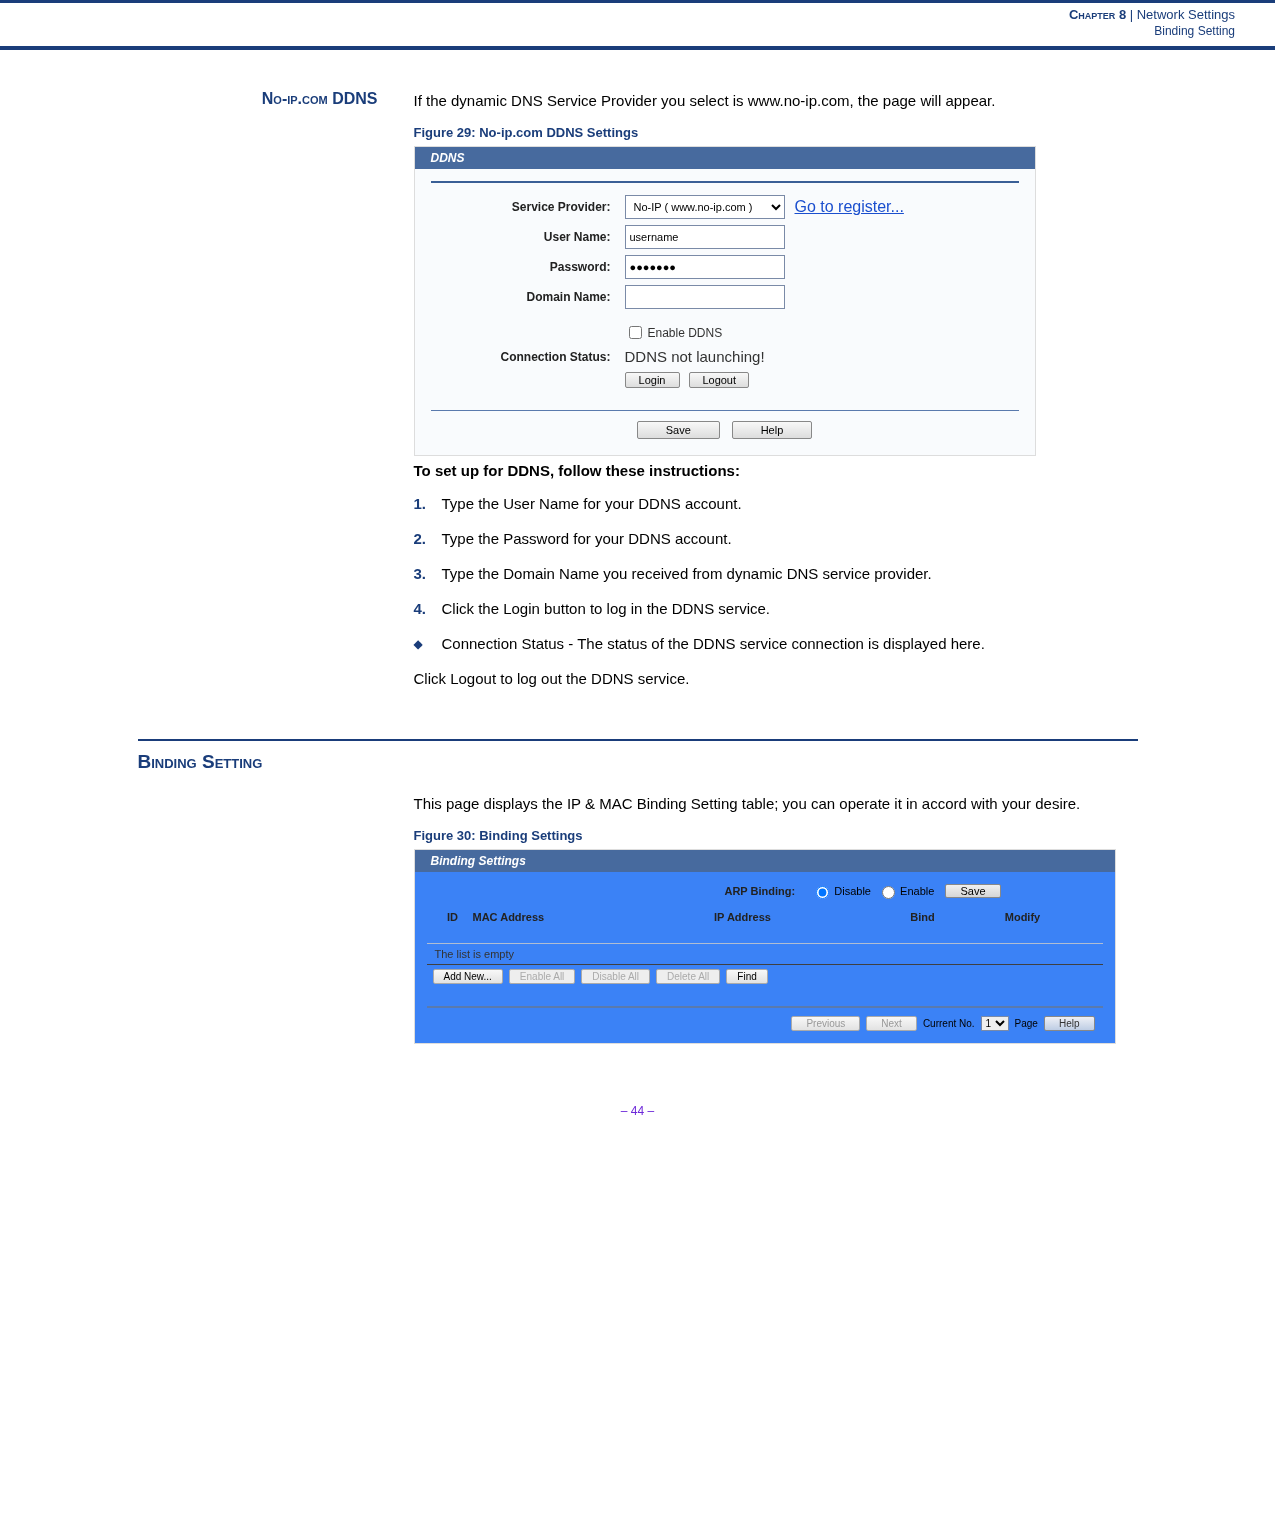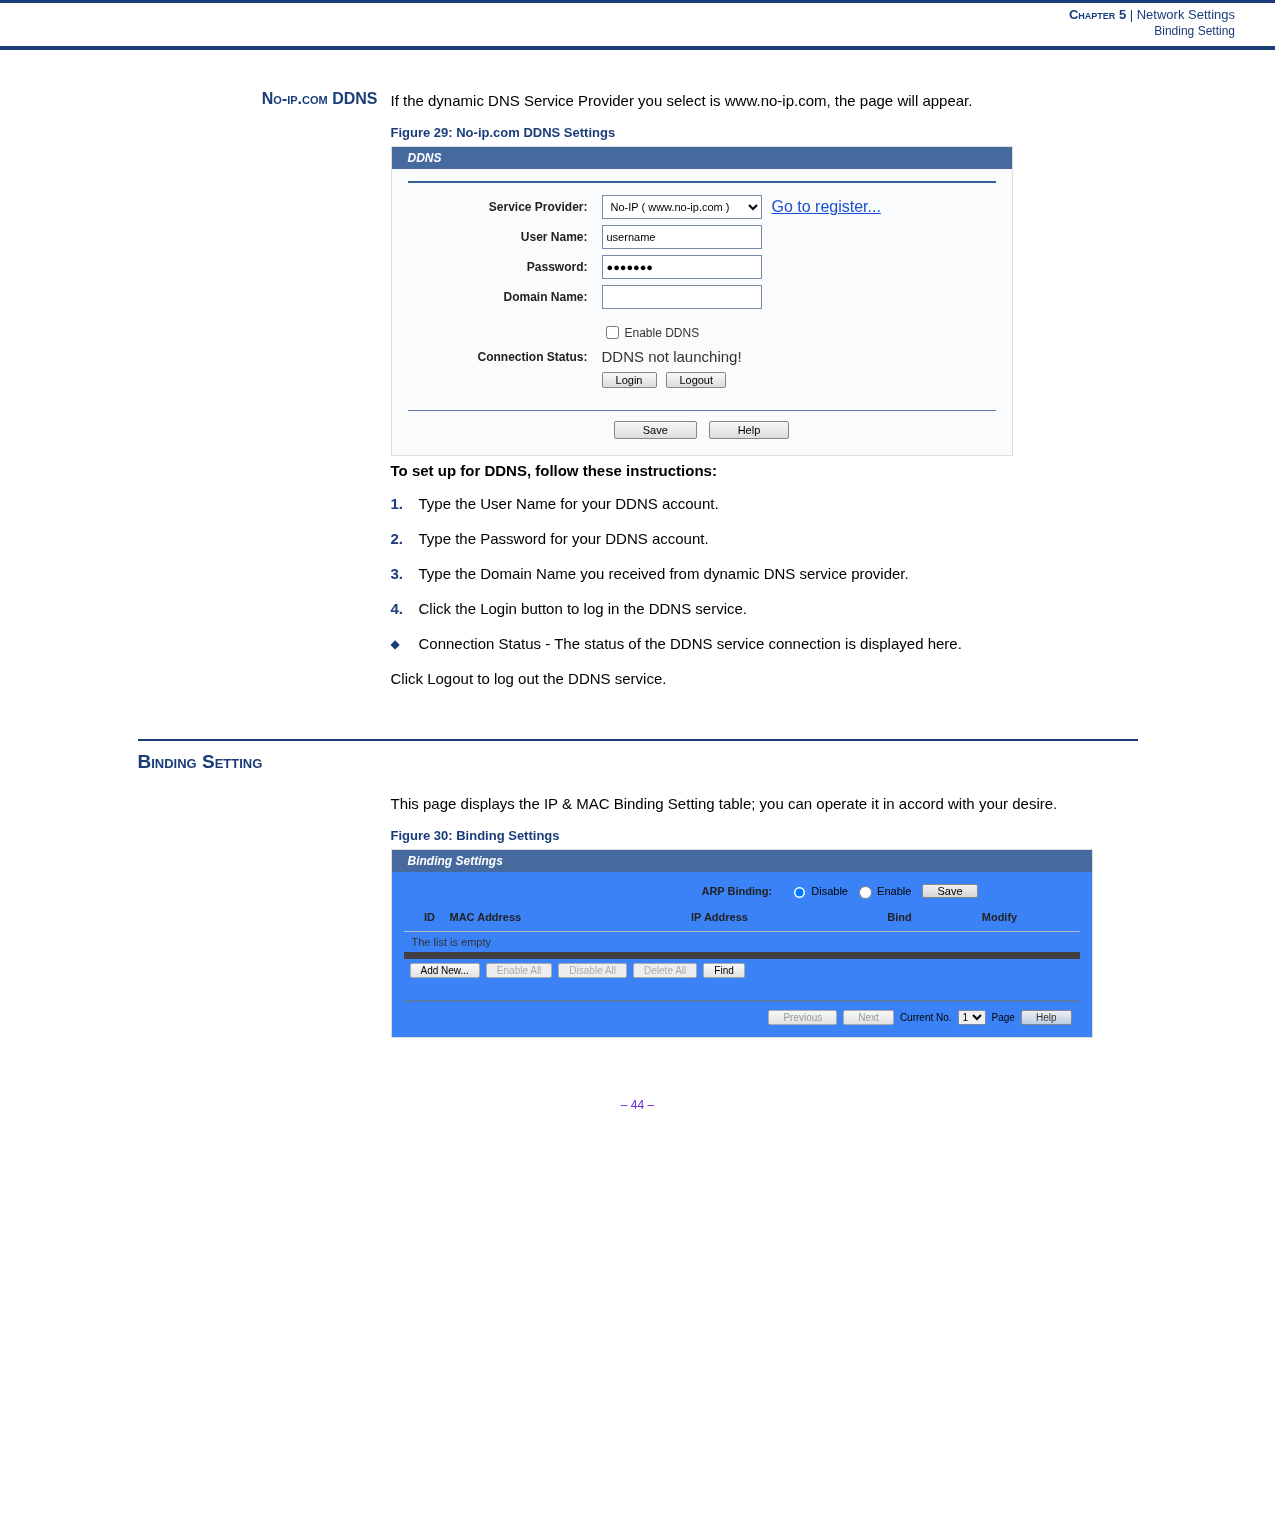--- a/index.html
+++ b/index.html
@@ -28,21 +28,21 @@
     position: relative;
   }
   .two-col {
     display: flex;
     align-items: flex-start;
   }
   .margin-title {
     width: 240px;
     flex: 0 0 240px;
     text-align: right;
-    padding-right: 13px;
+    padding-right: 36px;
     color: #1a3d7a;
     font-weight: bold;
     font-size: 16px;
     font-variant: small-caps;
   }
   .content-col {
     flex: 1;
   }
   .body-text { font-size: 15px; line-height: 1.4; margin: 0 0 14px 0; }
   .bold-line { font-weight: bold; font-size: 15px; margin: 6px 0 14px 0; }
@@ -112,29 +112,29 @@
   .arp-row { text-align: center; margin: 4px 0 10px 196px; font-size: 11px; }
   .arp-row .lbl { font-weight: bold; margin-right: 10px; color: #222; }
   .radio { margin: 0 2px 0 8px; vertical-align: middle; }
   .arp-save {
     font-size: 11px; padding: 0 14px; border: 1px solid #888;
     background: linear-gradient(#f0f0f0,#d6d6d6); border-radius: 2px; cursor: pointer;
     margin-left: 8px;
   }
   .tbl-head {
     display: flex; font-weight: bold; font-size: 11px; color: #222;
-    padding: 2px 6px 8px 6px; border-bottom: 1px solid #b0bdd2;
+    padding: 2px 6px 20px 6px; border-bottom: 1px solid #b0bdd2;
   }
   .col-id { width: 40px; text-align: center; }
   .col-mac { width: 150px; text-align: left; }
   .col-ip { width: 240px; text-align: center; }
   .col-bind { width: 120px; text-align: center; }
   .col-mod { width: 80px; text-align: center; }
   .tbl-empty { padding: 4px 8px; color: #333; font-size: 11px; }
-  .tbl-btns { padding: 4px 6px; border-top: 7px solid #404040; display:flex; gap:6px; }
+  .tbl-btns { padding: 4px 6px; border-top: 1px solid #404040; display:flex; gap:6px; }
   .tbl-btns .tbtn {
     font-size: 10px; padding: 1px 10px; border: 1px solid #aaa;
     background: linear-gradient(#f8f8f8,#e2e2e2); border-radius: 2px; cursor: pointer;
   }
   .tbl-btns .tbtn.disabled { color: #aaa; background: #eee; cursor: default; }
   .pager-hr { border: 0; border-top: 2px solid #5a7aad; margin: 18px 0 8px 0; }
   .pager-row { display: flex; justify-content: flex-end; align-items: center; gap: 6px; font-size: 10px; padding-right: 8px; }
   .pager-row .pbtn {
     font-size: 10px; padding: 1px 14px; border: 1px solid #aaa;
     background: linear-gradient(#f8f8f8,#e2e2e2); border-radius: 2px; cursor: pointer; color:#999;
@@ -147,21 +147,21 @@
   .page-num {
     text-align: center; color: #6d28d9; font-size: 12px; margin-top: 60px;
   }
 </style>
 </head>
 <body>
 
 <div>
   <div class="hdr-bar-top"></div>
   <div class="hdr-inner">
-    <span class="hdr-chapter">Chapter 5</span><span class="hdr-chtitle">  |  </span><span class="hdr-chtitle">Network Settings</span>
+    <span class="hdr-chapter">Chapter 8</span><span class="hdr-chtitle">  |  </span><span class="hdr-chtitle">Network Settings</span>
     <span class="hdr-subtitle">Binding Setting</span>
   </div>
   <div class="hdr-bar-bot"></div>
 </div>
 
 <div class="page">
 
   <div class="two-col">
     <div class="margin-title">No-ip.com DDNS</div>
     <div class="content-col">

